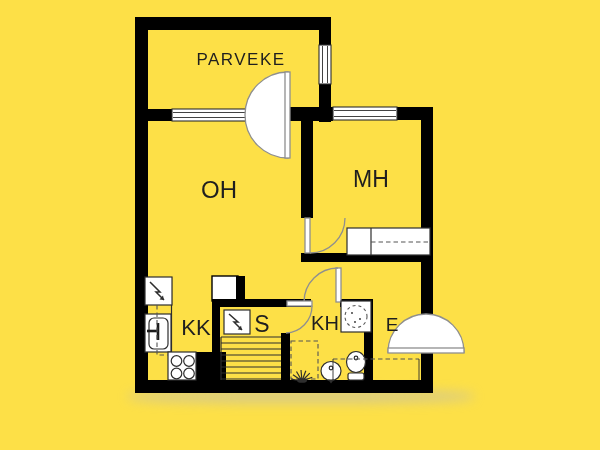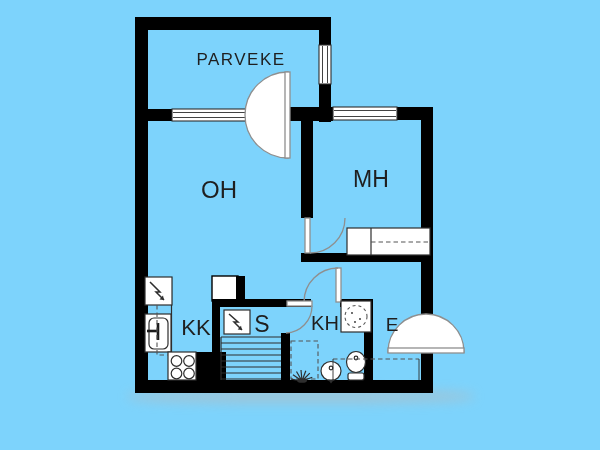--- a/index.html
+++ b/index.html
@@ -1,16 +1,16 @@
 <!DOCTYPE html>
 <html><head>
 <meta charset="utf-8">
 <style>
   html,body{margin:0;padding:0;background:#ffffff;}
-  #stage{position:relative;width:600px;height:450px;background:#7dd3fc;overflow:hidden;
+  #stage{position:relative;width:600px;height:450px;background:#fde047;overflow:hidden;
          font-family:"Liberation Sans", sans-serif;}
   #shadow{position:absolute;left:128px;top:390px;width:346px;height:13px;background:#b9b9b9;
           filter:blur(6px);opacity:.55;border-radius:40%;}
   svg{position:absolute;left:0;top:0;}
   .wall{fill:#000000;stroke:none;}
   .win{fill:#ffffff;stroke:#2e2e2e;stroke-width:1.1;}
   .winline{stroke:#2e2e2e;stroke-width:0.9;}
   .doorfill{fill:#ffffff;stroke:#8f8f8f;stroke-width:1.3;}
   .doorarc{fill:none;stroke:#8f8f8f;stroke-width:1.3;}
   .fx{fill:none;stroke:#2e2e2e;stroke-width:1.2;}

